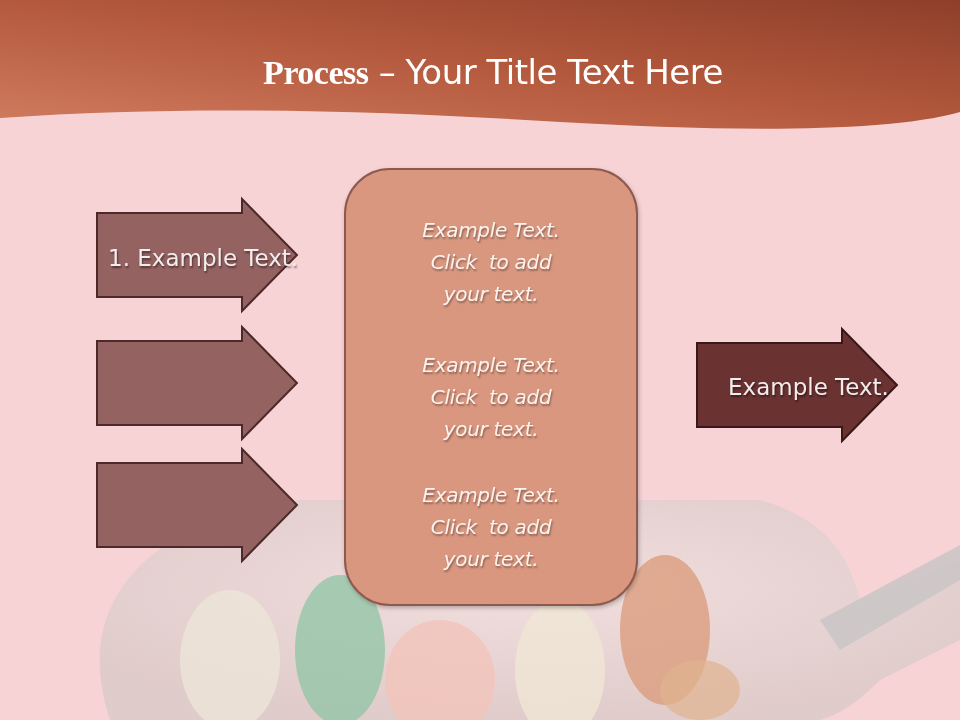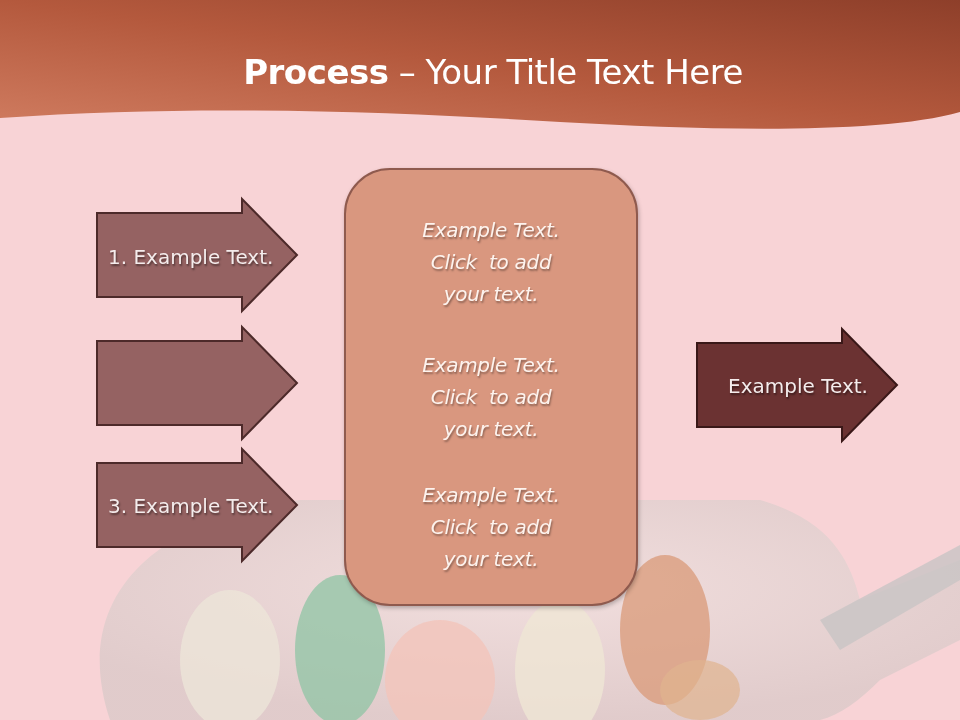--- a/index.html
+++ b/index.html
@@ -2,24 +2,24 @@
 <html><head>
 <meta charset="utf-8">
 <style>
   html, body { margin:0; padding:0; }
   body { width:960px; height:720px; overflow:hidden; position:relative;
     background:#f8d3d6; font-family:"Liberation Sans", sans-serif; }
   .bg-photo { position:absolute; left:0; top:0; width:960px; height:720px; }
   .header { position:absolute; left:0; top:0; width:960px; height:140px; }
   .title { position:absolute; left:0; top:52px; width:986px; text-align:center;
     color:#ffffff; font-size:34px; font-family:"DejaVu Sans", sans-serif; letter-spacing:-0.5px; }
-  .title b { font-weight:bold; }
+  .title b { font-weight:bold;font-family:Liberation Serif, serif; }
   .arrow { position:absolute; }
   .arrow svg { position:absolute; left:0; top:0; overflow:visible; }
-  .arrow-label { position:absolute; color:#f4ecec; font-size:20px; font-family:"DejaVu Sans", sans-serif;
+  .arrow-label { position:absolute; color:#f4ecec; font-size:23px; font-family:"DejaVu Sans", sans-serif;
     text-shadow:1px 2px 2px rgba(0,0,0,0.45); white-space:nowrap; }
   .center-box { position:absolute; left:344px; top:168px; width:294px; height:438px;
     background:#d9977f; border:2px solid #8f5a4e; border-radius:46px; box-sizing:border-box;
     box-shadow:1px 2px 4px rgba(0,0,0,0.25); }
   .block { position:absolute; left:0; width:100%; text-align:center; color:#fdf3ee;
     font-style:italic; font-size:20px; line-height:32px; font-family:"DejaVu Sans", sans-serif;
     text-shadow:1px 2px 2px rgba(0,0,0,0.35); letter-spacing:-0.3px; }
   .block div { white-space:pre; }
 </style>
 </head>
@@ -65,21 +65,20 @@
 </div>
 <div class="arrow" style="left:96px;top:326px;width:202px;height:114px;">
   <svg width="202" height="114">
       <path d="M1 15 L146 15 L146 1 L201 57 L146 113 L146 99 L1 99 Z" fill="#956262" stroke="#4d2a2a" stroke-width="2"></path>
     </svg>
 </div>
 <div class="arrow" style="left:96px;top:448px;width:202px;height:114px;">
   <svg width="202" height="114">
       <path d="M1 15 L146 15 L146 1 L201 57 L146 113 L146 99 L1 99 Z" fill="#956262" stroke="#4d2a2a" stroke-width="2"></path>
     </svg>
-  <span class="arrow-label" style="left:12px;top:46px;">3. Example Text.</span>
 </div>
 
 <div class="center-box">
   <div class="block" style="top:44px;">
     <div>Example Text.</div>
     <div>Click  to add</div>
     <div>your text.</div>
   </div>
   <div class="block" style="top:179px;">
     <div>Example Text.</div>

